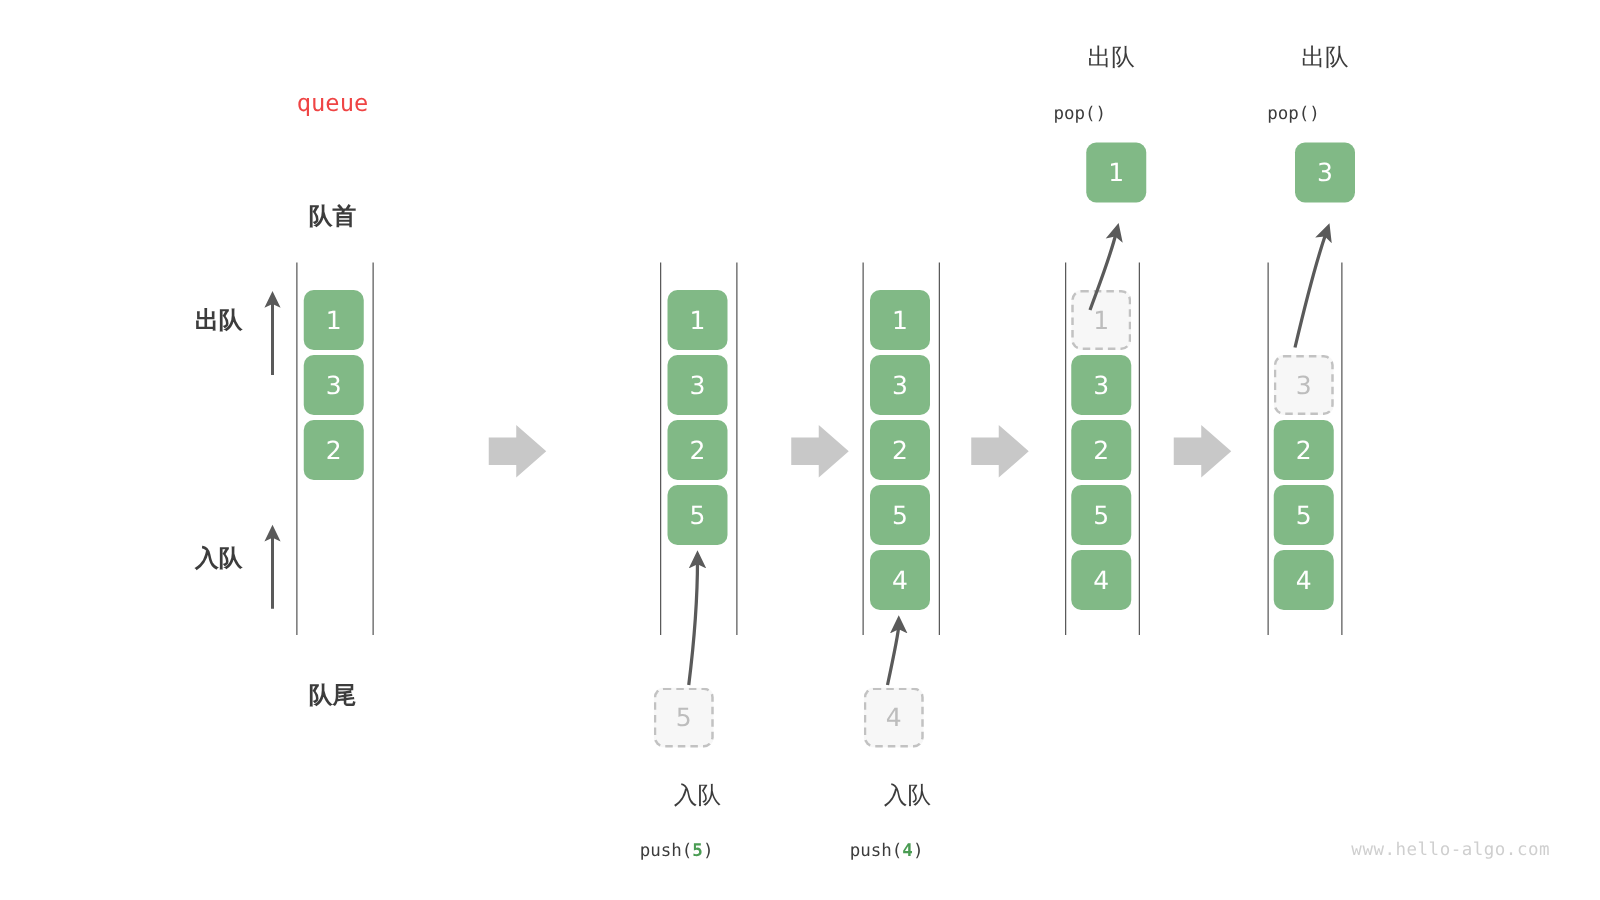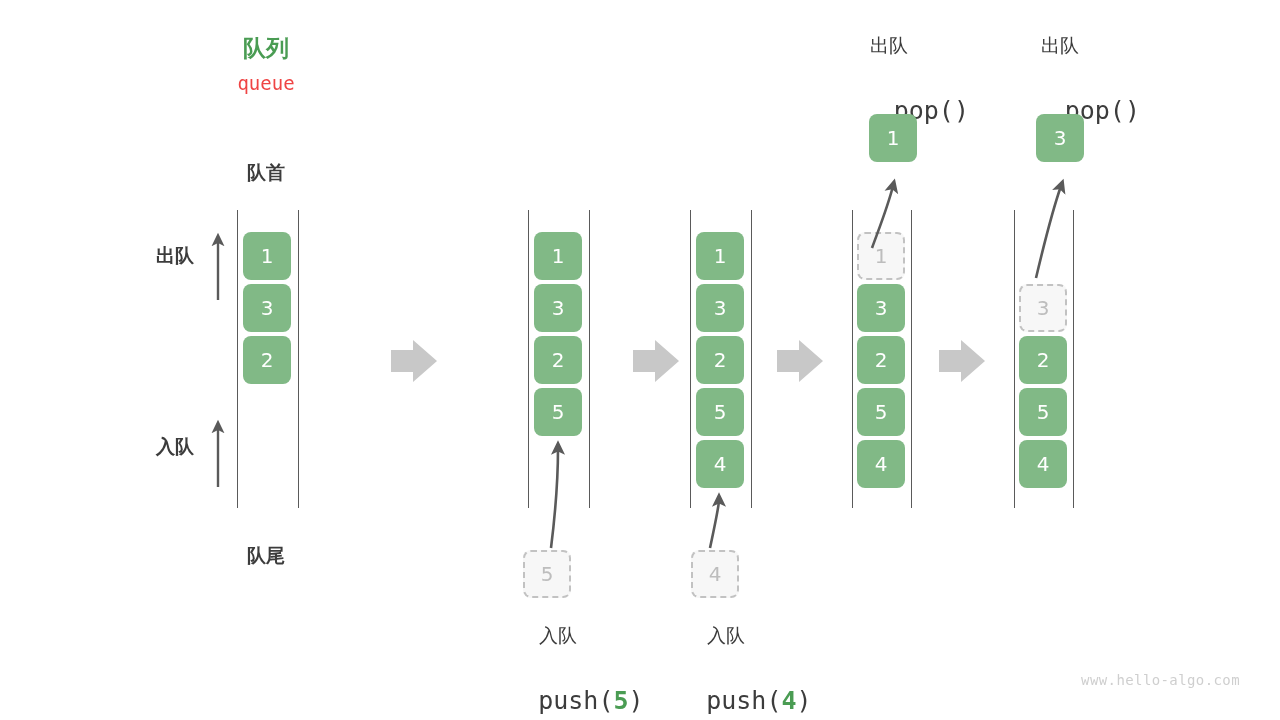--- a/index.html
+++ b/index.html
@@ -20,21 +20,21 @@
     font-size:19px;color:#ef4444;text-align:center;
     font-family:"DejaVu Sans Mono","Liberation Mono",monospace;
   }
   .lbl-cn{
     font-size:19px;font-weight:bold;color:#3c3c3c;text-align:center;
   }
   .op-cn{
     font-size:19px;color:#3c3c3c;text-align:center;
   }
   .op-code{
-    font-size:25px;color:#3c3c3c;text-align:right;
+    font-size:14px;color:#3c3c3c;text-align:left;
     font-family:"DejaVu Sans Mono","Liberation Mono",monospace;
   }
   .op-code .num{color:#4a9c53;font-weight:bold;}
   .watermark{
     font-size:14px;color:#cfcfcf;letter-spacing:.4px;
     font-family:"DejaVu Sans Mono","Liberation Mono",monospace;
   }
 
   
   .rail{position:absolute;width:1px;background:#5a5a5a;}
@@ -55,21 +55,20 @@
 
   
   svg.overlay{position:absolute;left:0;top:0;width:1280px;height:720px;
     pointer-events:none;}
 </style>
 </head>
 <body>
 
 <div id="stage">
 
-  <div class="t title-cn" style="left:186px;top:33px;width:160px;">队列</div>
   <div class="t title-en" style="left:186px;top:72px;width:160px;">queue</div>
 
   <div class="t lbl-cn" style="left:186px;top:543px;width:160px;">队尾</div>
   <div class="t lbl-cn" style="left:186px;top:160px;width:160px;">队首</div>
 
   <div class="t lbl-cn" style="left:144px;top:243px;width:62px;">出队</div>
   <div class="t lbl-cn" style="left:144px;top:434px;width:62px;">入队</div>
 
   <div class="t op-cn" style="left:478px;top:623px;width:160px;">入队</div>
   <div class="t op-code" style="left:478px;top:657px;width:160px;">

